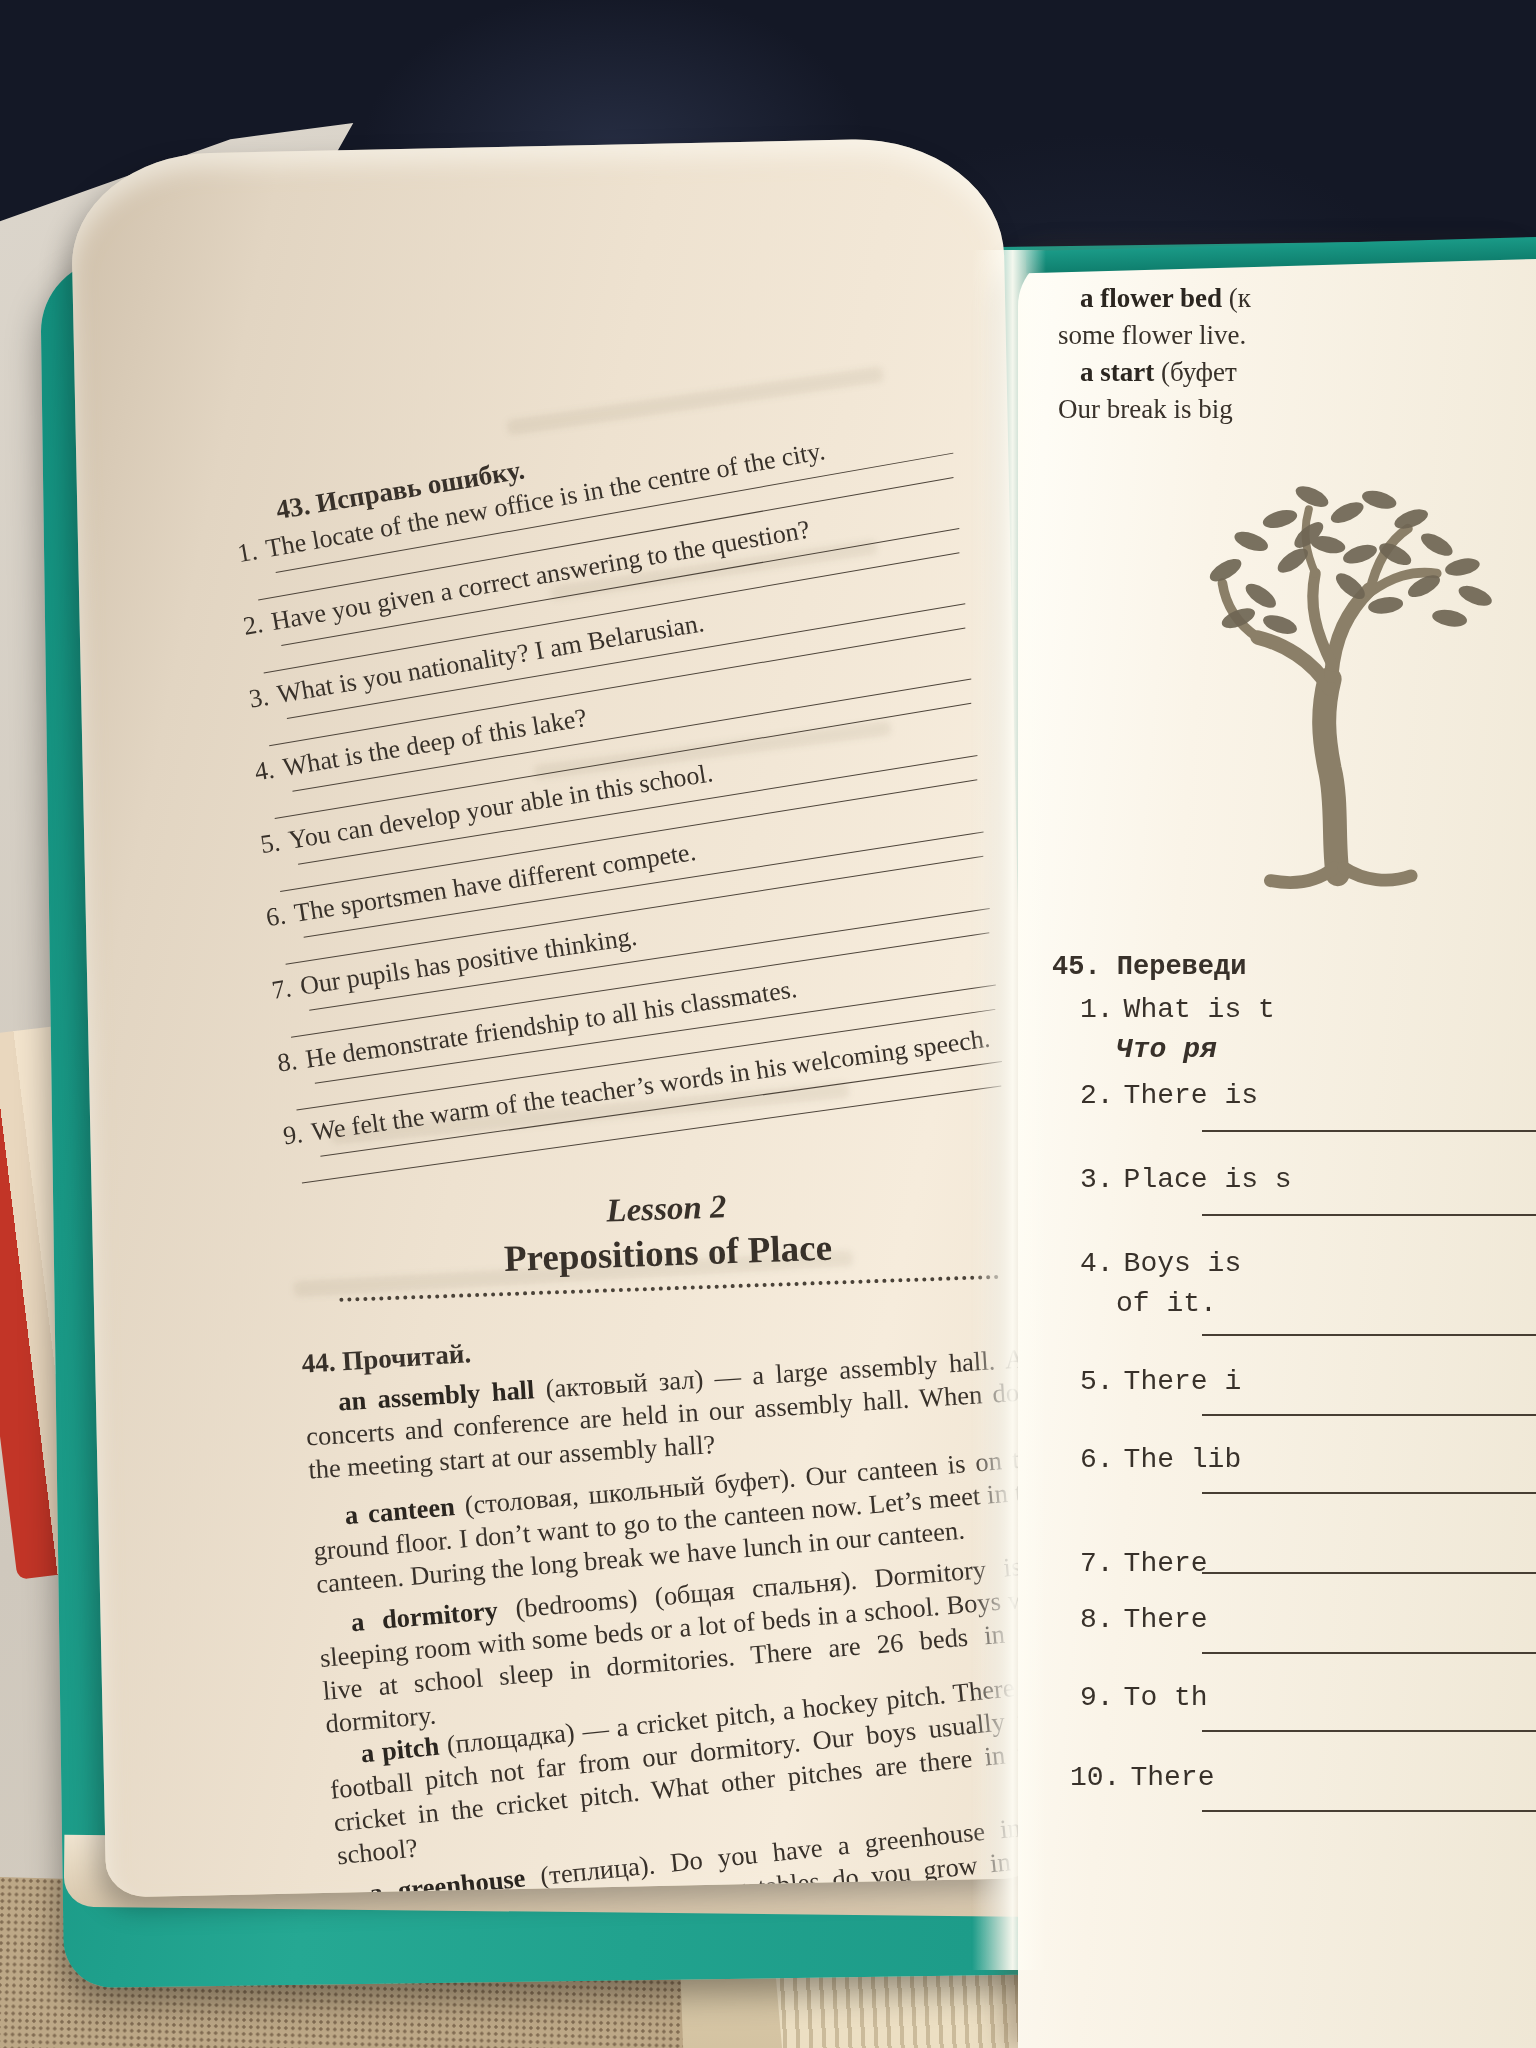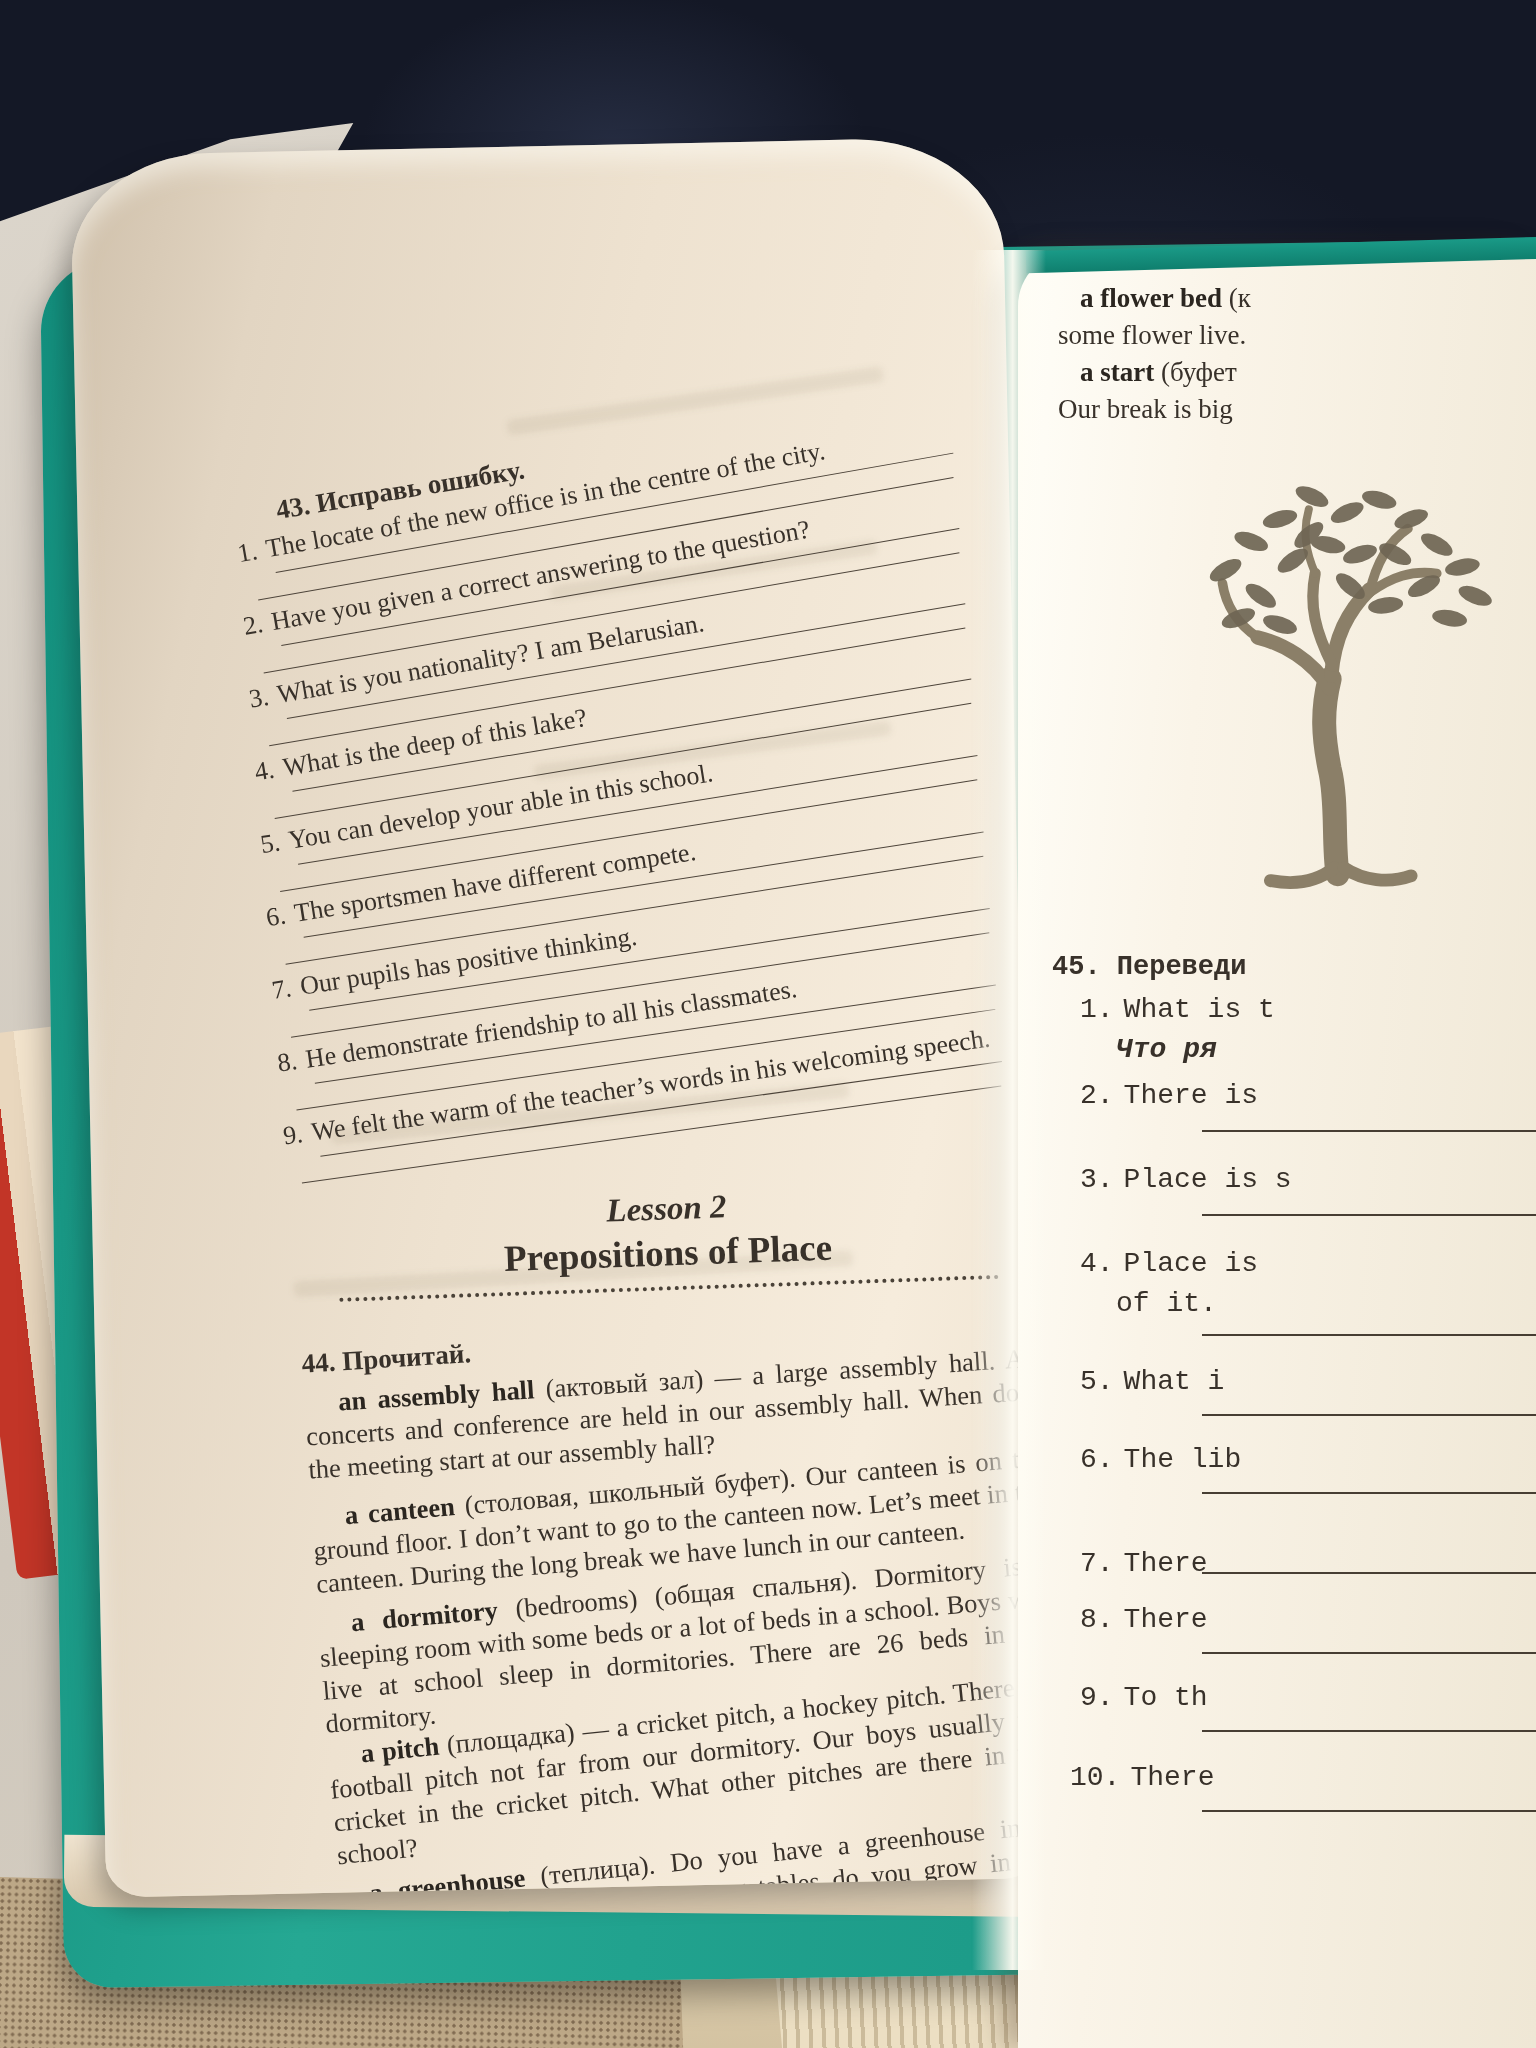--- a/index.html
+++ b/index.html
@@ -241,25 +241,25 @@
 
       <div class="rp-row" style="top:42px;left:28px"><span class="rnum">1.</span><span>What is t</span></div>
       <div class="rp-row rp-hint" style="top:82px;left:64px">Что ря</div>
 
       <div class="rp-row" style="top:128px;left:28px"><span class="rnum">2.</span><span>There is</span></div>
       <div class="rp-line" style="top:178px"></div>
 
       <div class="rp-row" style="top:212px;left:28px"><span class="rnum">3.</span><span>Place is s</span></div>
       <div class="rp-line" style="top:262px"></div>
 
-      <div class="rp-row" style="top:296px;left:28px"><span class="rnum">4.</span><span>Place is</span></div>
+      <div class="rp-row" style="top:296px;left:28px"><span class="rnum">4.</span><span>Boys is</span></div>
       <div class="rp-row" style="top:336px;left:64px">of it.</div>
       <div class="rp-line" style="top:382px"></div>
 
-      <div class="rp-row" style="top:414px;left:28px"><span class="rnum">5.</span><span>What i</span></div>
+      <div class="rp-row" style="top:414px;left:28px"><span class="rnum">5.</span><span>There i</span></div>
       <div class="rp-line" style="top:462px"></div>
 
       <div class="rp-row" style="top:492px;left:28px"><span class="rnum">6.</span><span>The lib</span></div>
       <div class="rp-line" style="top:540px"></div>
 
       <div class="rp-row" style="top:596px;left:28px"><span class="rnum">7.</span><span>There</span></div>
       <div class="rp-line" style="top:620px"></div>
 
       <div class="rp-row" style="top:652px;left:28px"><span class="rnum">8.</span><span>There</span></div>
       <div class="rp-line" style="top:700px"></div>

